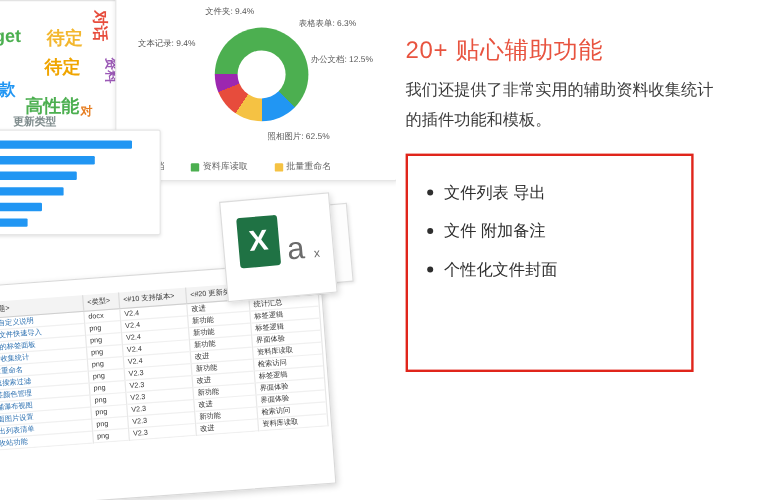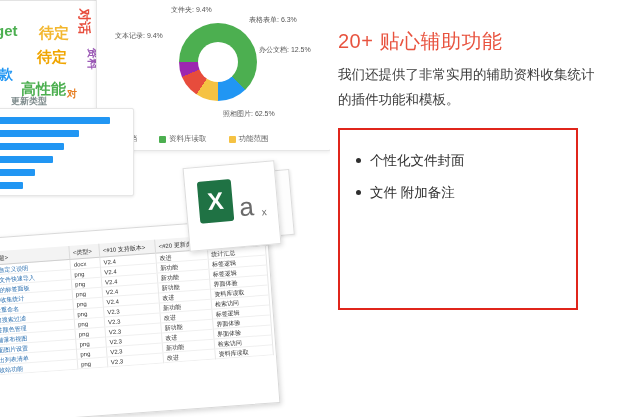--- a/index.html
+++ b/index.html
@@ -284,21 +284,21 @@
           <div class="legend-item">
             <span class="legend-swatch" style="background: rgb(33, 150, 243);"></span>
             <span class="legend-text">办公文档</span>
           </div>
           <div class="legend-item">
             <span class="legend-swatch" style="background: rgb(76, 175, 80);"></span>
             <span class="legend-text">资料库读取</span>
           </div>
           <div class="legend-item">
             <span class="legend-swatch" style="background: rgb(245, 194, 67);"></span>
-            <span class="legend-text">功能范围</span>
+            <span class="legend-text">批量重命名</span>
           </div>
         </div>
     </div>
 
     <div class="bar-card" id="barcard">
         <div class="bar-row">
           <div class="bar-fill" style="width: 88%;"></div>
         </div>
         <div class="bar-row">
           <div class="bar-fill" style="width: 64%;"></div>
@@ -406,19 +406,20 @@
       <div class="excel-sub">x</div>
     </div>
   </div>
 
   <div id="right-col">
     <div class="headline">20+ 贴心辅助功能</div>
     <div class="intro">我们还提供了非常实用的辅助资料收集统计的插件功能和模板。</div>
 
     <div class="feature-box">
       <ul class="feature-list" id="feature-list">
+          <li>文件列表 导出</li>
+          <li>文件 附加备注</li>
           <li>个性化文件封面</li>
-          <li>文件 附加备注</li>
         </ul>
     </div>
 
   </div>
 </div>
 
 </body></html>

